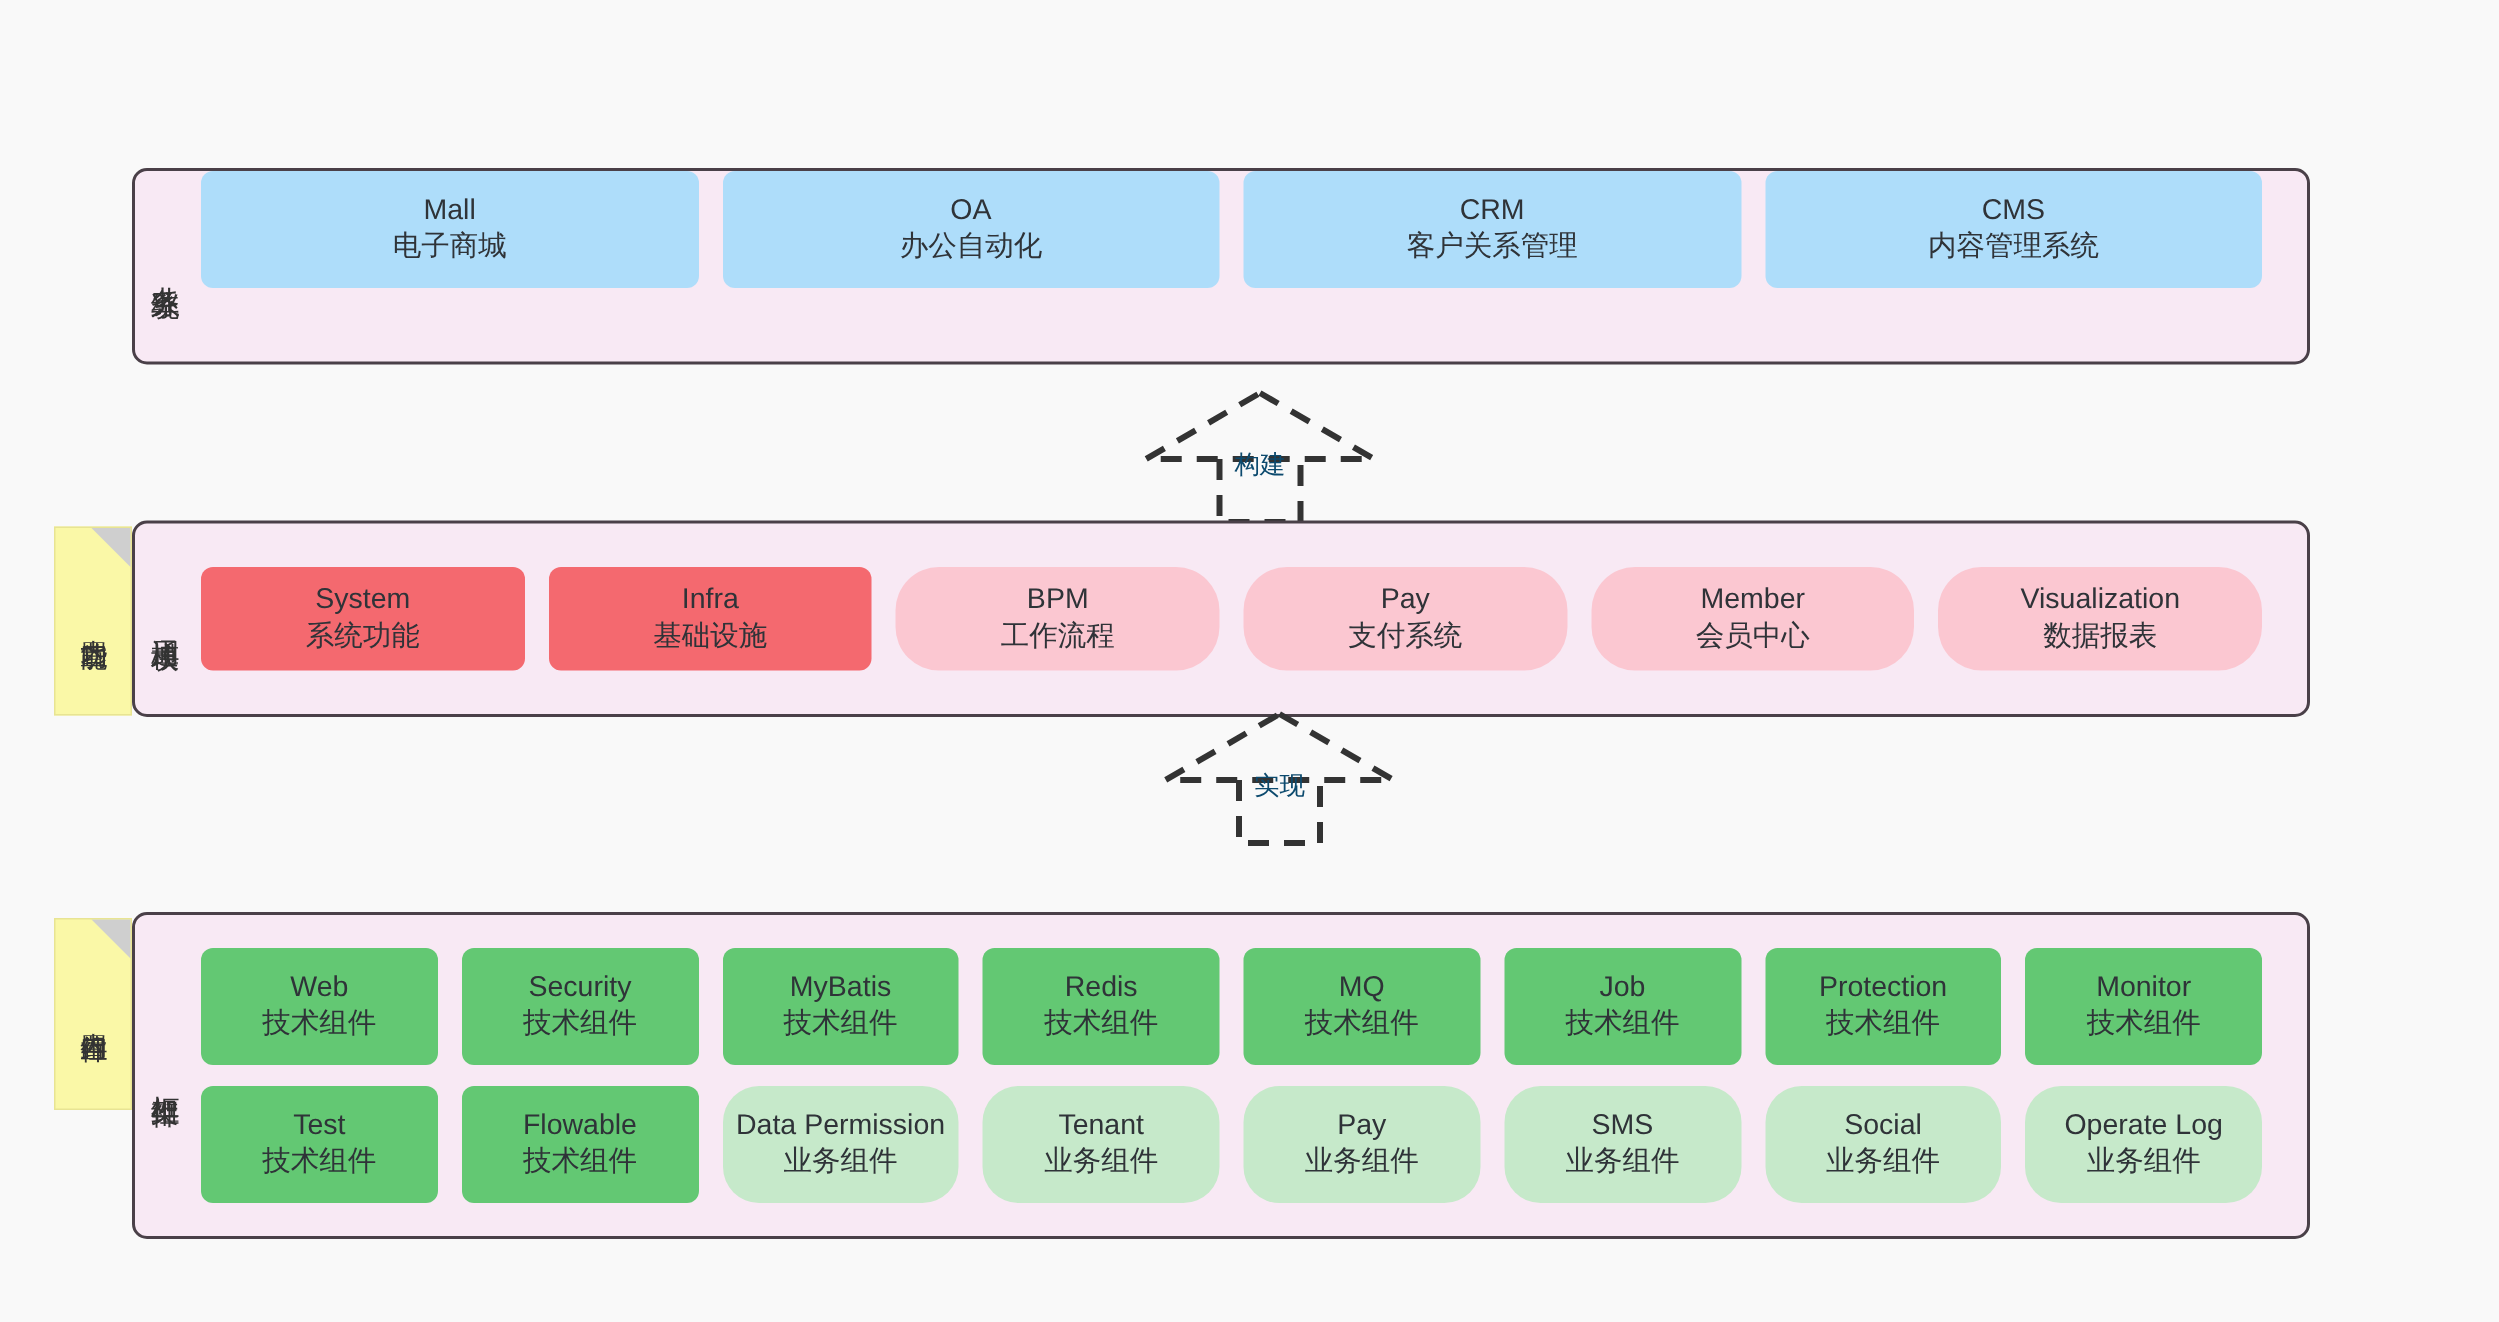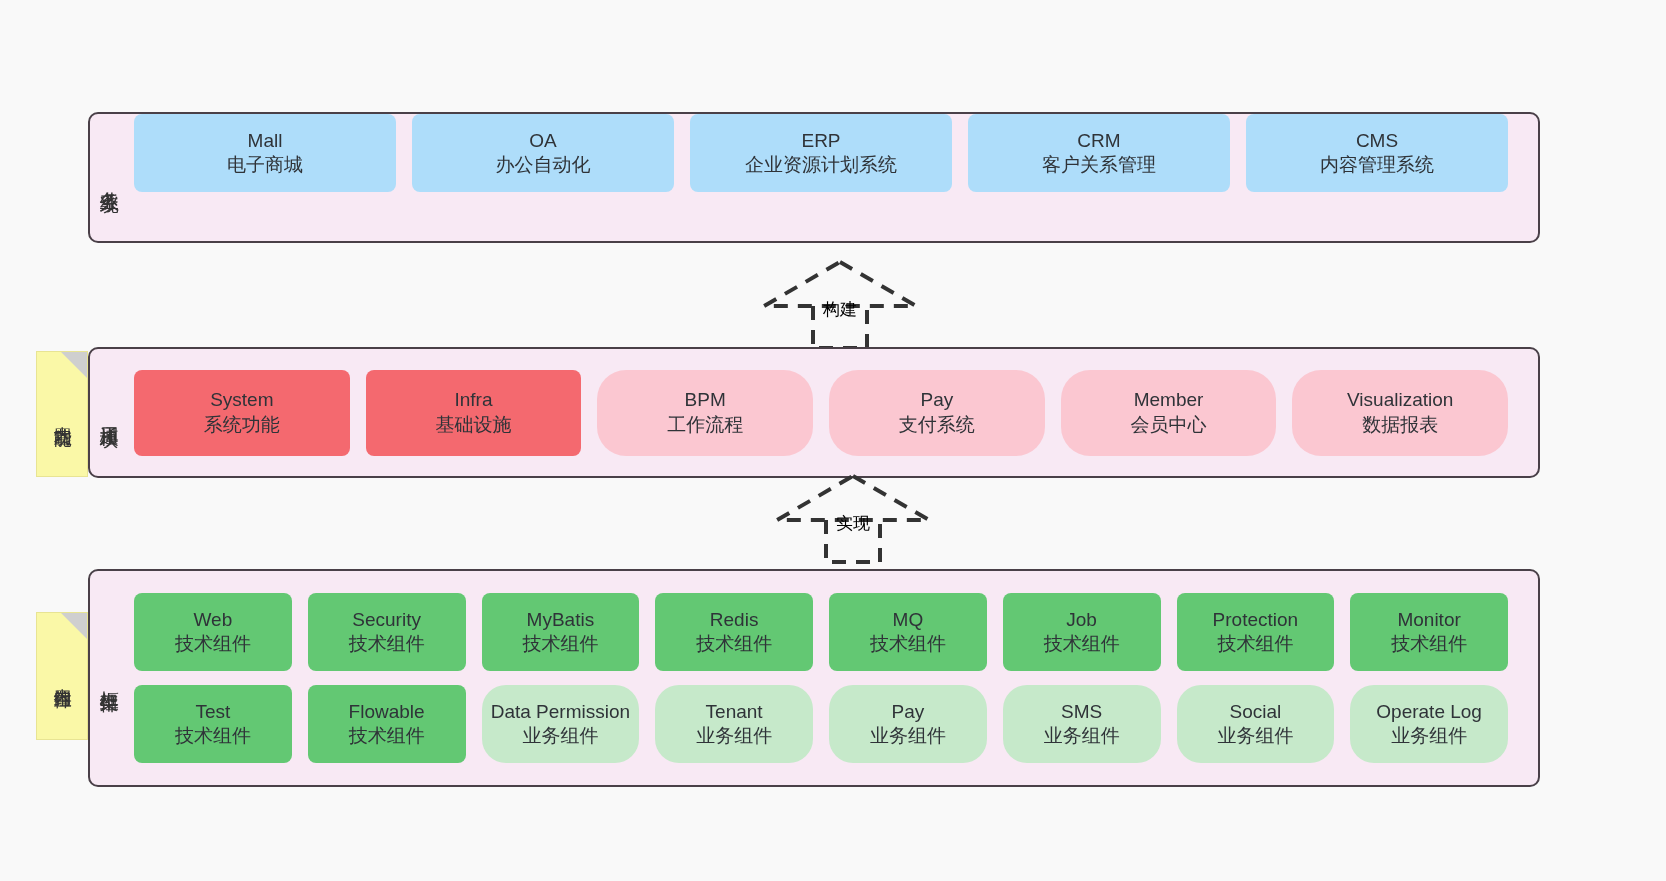--- a/index.html
+++ b/index.html
@@ -93,24 +93,24 @@
   
   #layer-business {
     left: 88px;  top: 112px;  width: 1452px; height: 131px;
   }
   #layer-business .layer-body { height: 78px; flex: 1 1 auto; }
   #layer-business .cell { height: 78px; }
 
   #layer-modules {
     left: 88px;  top: 347px;  width: 1452px; height: 131px;
   }
-  #layer-modules .cell { height: 86px; }
+  #layer-modules .cell { height: 69px; }
 
   #layer-framework {
-    left: 88px;  top: 569px;  width: 1452px; height: 218px;
+    left: 88px;  top: 608px;  width: 1452px; height: 218px;
   }
   #layer-framework .cell { height: 78px; }
   #layer-framework .layer-title { font-size: 19px; }
 
   
   .sticky {
     position: absolute;
     background: #faf8a7;
     border: 1px solid #e8e493;
     box-sizing: border-box;
@@ -142,21 +142,21 @@
     width: 170px;
     height: 92px;
   }
   .arrow svg { display: block; width: 170px; height: 92px; }
   .arrow-label {
     position: absolute;
     left: 0; right: 0;
     top: 40px;
     text-align: center;
     font-size: 17px;
-    color: #000000;
+    color: #0c4a6e;
     background: transparent;
     pointer-events: none;
   }
   #arrow-build     { left: 755px;  top: 258px; }
   #arrow-implement { left: 768px;  top: 472px; }
 </style>
 </head>
 <body>
 
 <div class="canvas">
@@ -167,24 +167,20 @@
       <div class="row">
         <div class="cell c-blue">
           <span class="en">Mall</span>
           <span class="cn">电子商城</span>
         </div>
         <div class="cell c-blue">
           <span class="en">OA</span>
           <span class="cn">办公自动化</span>
         </div>
         <div class="cell c-blue">
-          <span class="en">ERP</span>
-          <span class="cn">企业资源计划系统</span>
-        </div>
-        <div class="cell c-blue">
           <span class="en">CRM</span>
           <span class="cn">客户关系管理</span>
         </div>
         <div class="cell c-blue">
           <span class="en">CMS</span>
           <span class="cn">内容管理系统</span>
         </div>
       </div>
     </div>
   </div>

